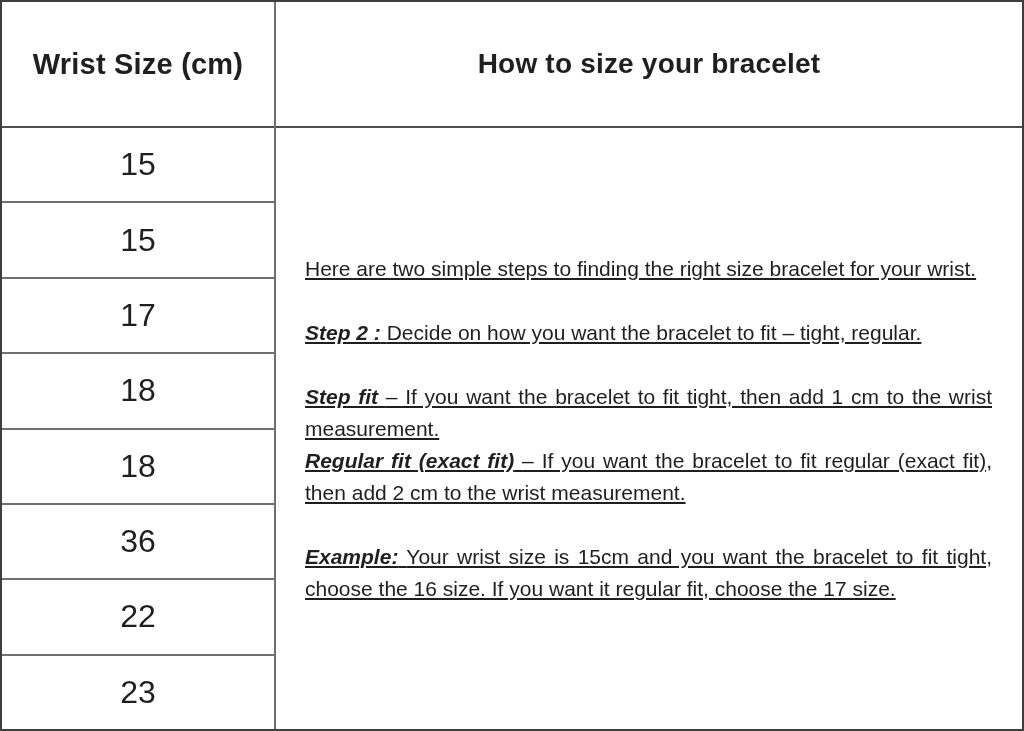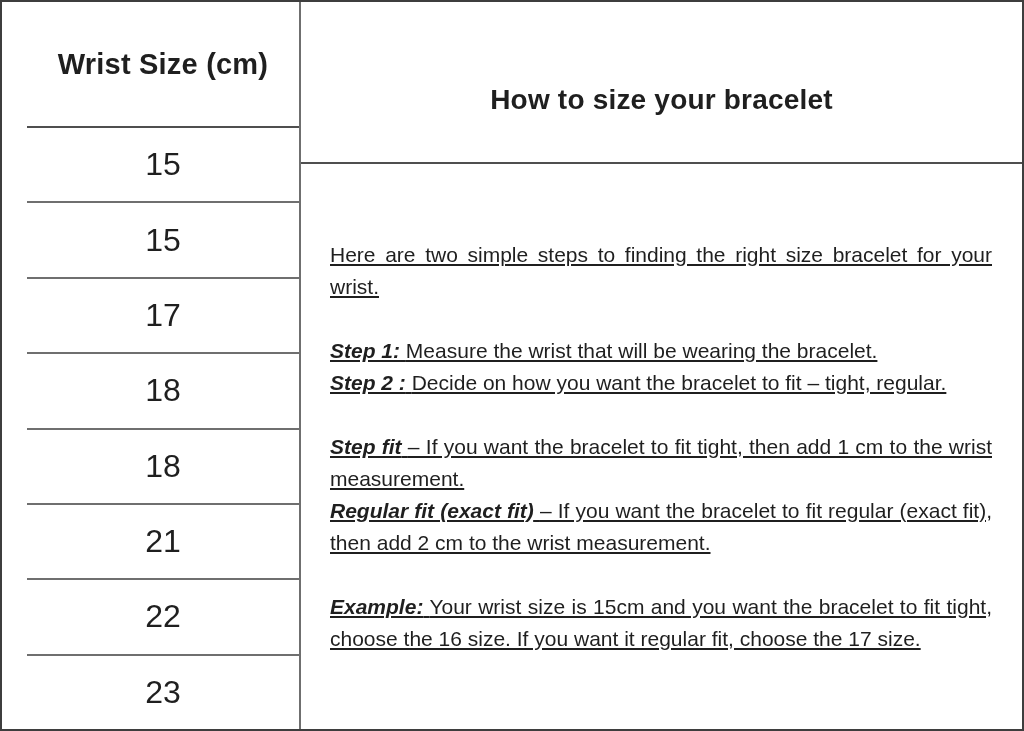--- a/index.html
+++ b/index.html
@@ -9,21 +9,20 @@
     font-family: "Liberation Sans", "DejaVu Sans", sans-serif;
   }
   .sheet {
     box-sizing: border-box;
     width: 1024px;
     height: 731px;
     border: 2px solid #3e3e3e;
     background: #ffffff;
     display: flex;
     color: #1f1f1f;
-    padding-left: 25px;
   }
   
   .col-left {
     box-sizing: border-box;
     width: 274px;
     flex: none;
     border-right: 2px solid #6f6f6f;
     display: flex;
     flex-direction: column;
   }
@@ -54,21 +53,20 @@
     font-size: 32px;
     border-bottom: 2px solid #6f6f6f;
   }
   .size-row:last-child { border-bottom: none; }
   
   .col-right {
     flex: 1;
     display: flex;
     flex-direction: column;
     min-width: 0;
-    margin-top: 36px;
   }
   .header-right-text {
     font-size: 28px;
     font-weight: 700;
     letter-spacing: 0.2px;
   }
   .body-cell {
     flex: 1;
     display: flex;
     flex-direction: column;
@@ -95,38 +93,37 @@
   <div class="col-left">
     <div class="header-cell">
       <span class="header-left-text">Wrist Size (cm)</span>
     </div>
     <div class="size-rows">
         <div class="size-row">15</div>
         <div class="size-row">15</div>
         <div class="size-row">17</div>
         <div class="size-row">18</div>
         <div class="size-row">18</div>
-        <div class="size-row">21</div>
+        <div class="size-row">36</div>
         <div class="size-row">22</div>
         <div class="size-row">23</div>
       </div>
   </div>
 
   <div class="col-right">
     <div class="header-cell">
       <span class="header-right-text">How to size your bracelet</span>
     </div>
     <div class="body-cell">
 
       <div class="group">
         <p class="para">Here are two simple steps to finding the right size bracelet for your wrist.</p>
       </div>
 
       <div class="group">
-        <p class="para"><span class="bi">Step 1:</span> <span>Measure the wrist that will be wearing the bracelet.</span></p>
         <p class="para"><span class="bi">Step 2 :</span> <span>Decide on how you want the bracelet to fit – tight, regular.</span></p>
       </div>
 
       <div class="group">
         <p class="para"><span class="bi">Step fit</span> <span>– If you want the bracelet to fit tight, then add 1 cm to the wrist measurement.</span></p>
         <p class="para"><span class="bi">Regular fit (exact fit)</span> <span>– If you want the bracelet to fit regular (exact fit), then add 2 cm to the wrist measurement.</span></p>
       </div>
 
       <div class="group">
         <p class="para"><span class="bi">Example:</span> <span>Your wrist size is 15cm and you want the bracelet to fit tight, choose the 16 size. If you want it regular fit, choose the 17 size.</span></p>

